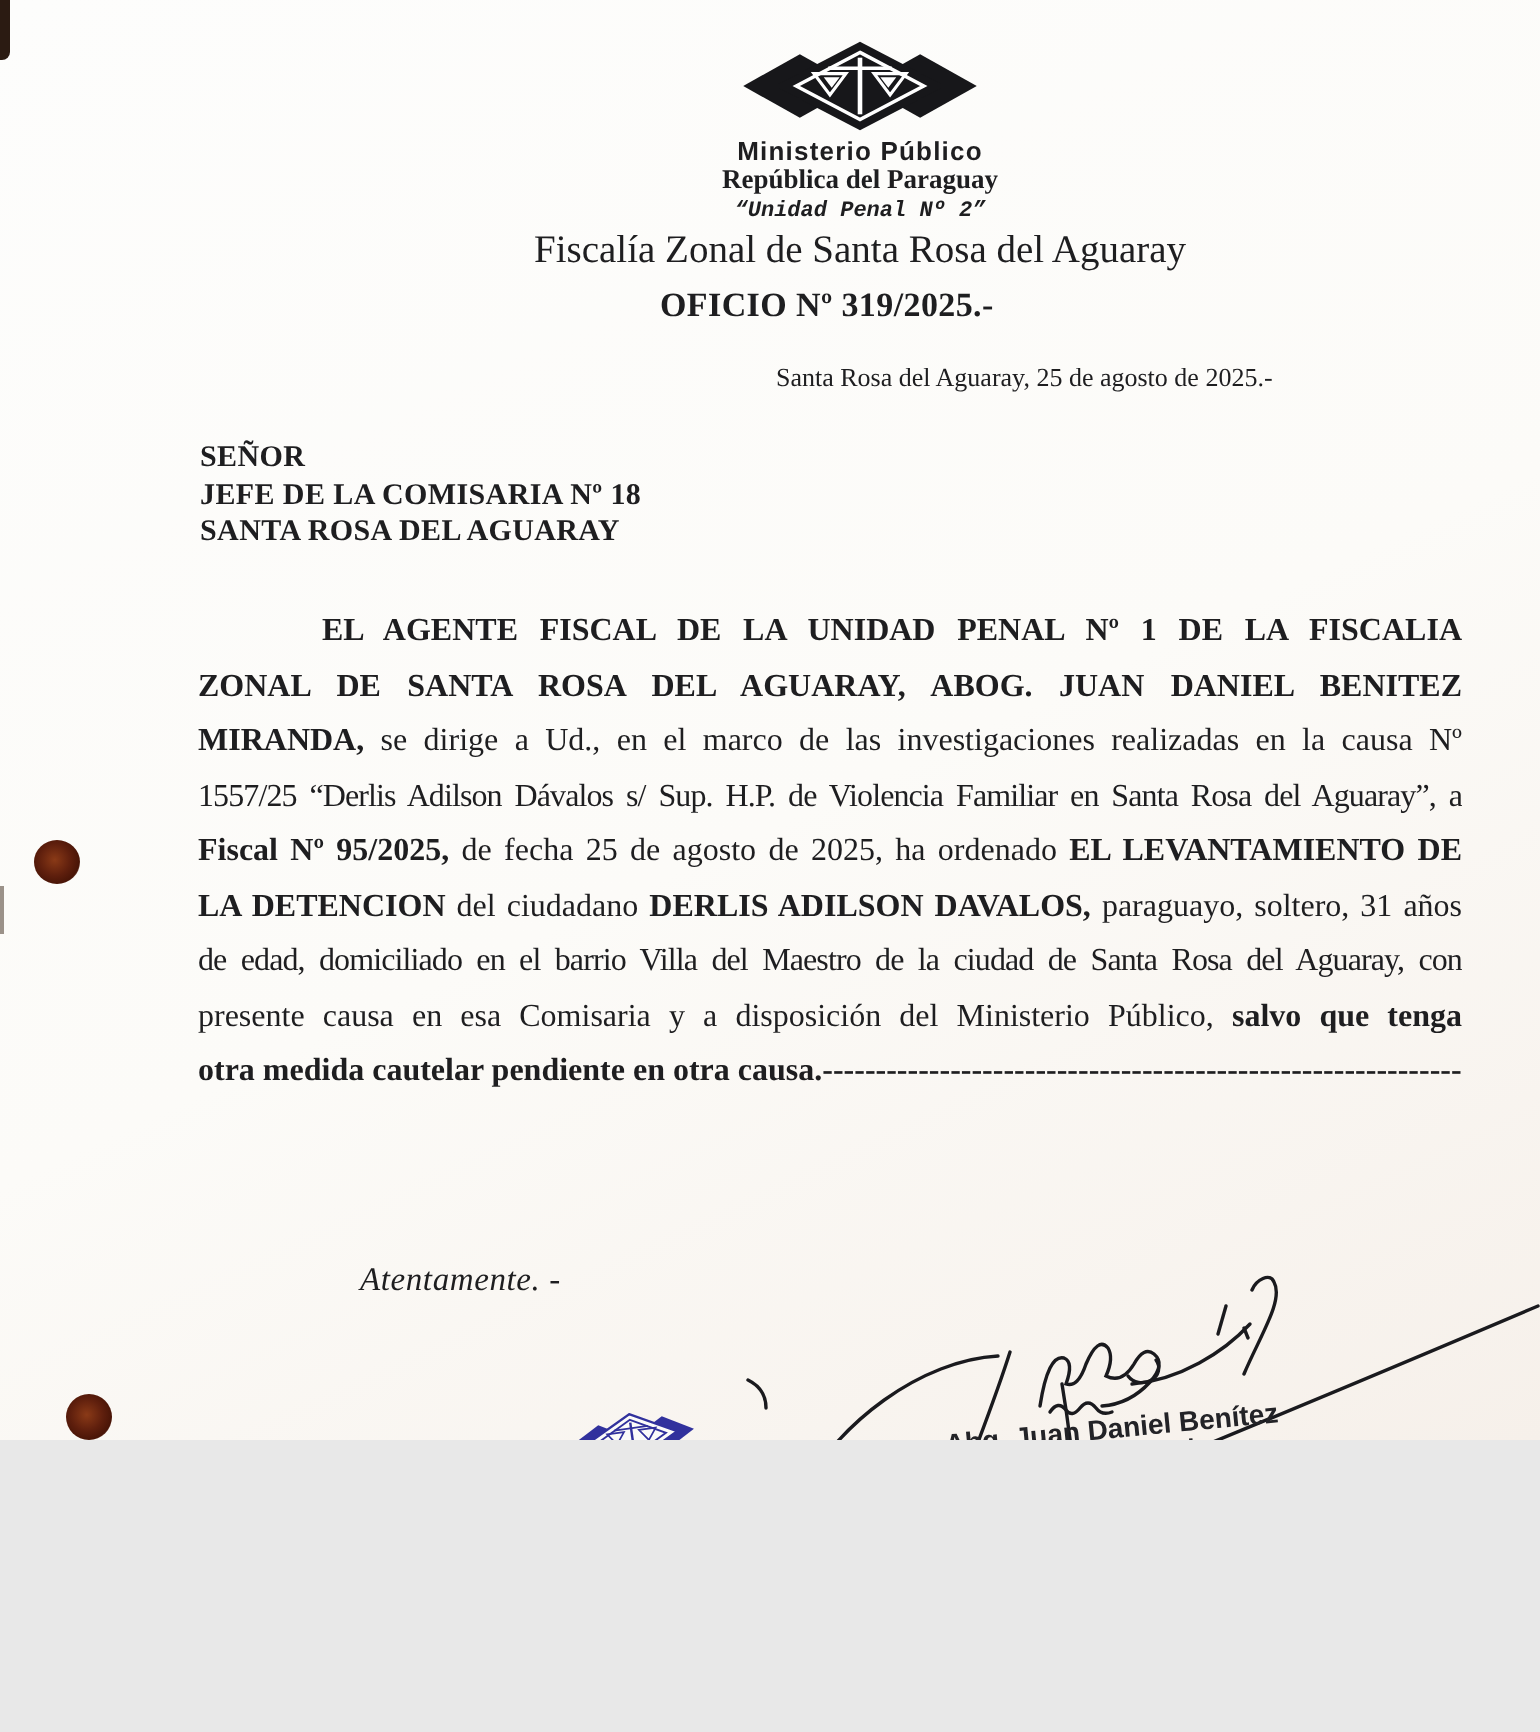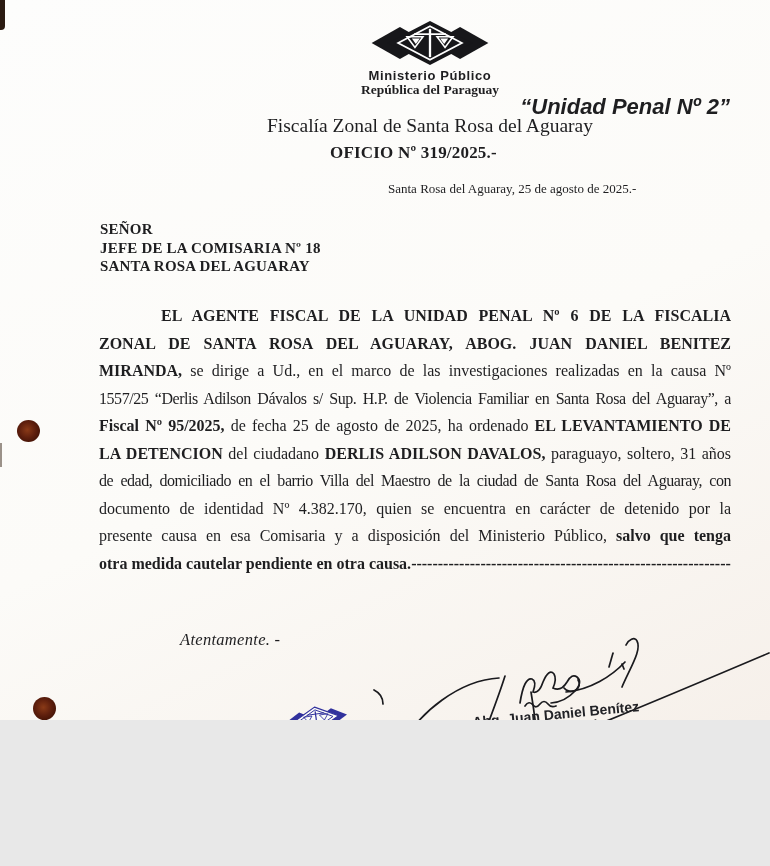--- a/index.html
+++ b/index.html
@@ -14,21 +14,21 @@
   .seal-dot{position:absolute;border-radius:50%;
     background:radial-gradient(circle at 45% 45%, #8a3a17 0%, #5f1f0d 45%, #491507 70%, rgba(73,21,7,.25) 88%, rgba(73,21,7,0) 100%);}
   .dot1{left:17px;top:420px;width:23px;height:22px;}
   .dot2{left:33px;top:697px;width:23px;height:23px;}
 
   
   .letterhead{position:absolute;left:130px;top:20px;width:600px;text-align:center;}
   .emblem{display:block;margin:0 auto;}
   .lh-org{font-family:"Liberation Sans",sans-serif;font-weight:bold;font-size:13px;letter-spacing:.6px;margin-top:3px;line-height:13px;}
   .lh-country{font-weight:bold;font-size:13.5px;line-height:13.5px;margin-top:1px;}
-  .lh-unit{font-family:Liberation Sans, sans-serif;font-style:italic;font-weight:bold;font-size:22px;line-height:17px;margin-top:1px;text-align:right;}
+  .lh-unit{font-family:Liberation Mono, monospace;font-style:italic;font-weight:bold;font-size:11px;line-height:17px;margin-top:1px;}
   .lh-office{font-size:19.5px;line-height:20px;margin-top:1px;}
 
   .oficio{position:absolute;left:330px;top:143px;font-weight:bold;font-size:17px;letter-spacing:.2px;}
   .dateline{position:absolute;left:388px;top:181px;font-size:13px;}
 
   .recipient{position:absolute;left:100px;top:220px;font-weight:bold;font-size:15px;line-height:18.5px;letter-spacing:.2px;}
   .recipient .u{text-decoration:underline;}
 
   
   .bodyblock{position:absolute;left:99px;top:302px;width:632px;font-size:16px;}
@@ -91,28 +91,27 @@
   <div class="oficio">OFICIO Nº 319/2025.-</div>
   <div class="dateline">Santa Rosa del Aguaray, 25 de agosto de 2025.-</div>
 
   <div class="recipient">
     <div>SEÑOR</div>
     <div>JEFE DE LA COMISARIA Nº 18</div>
     <div>SANTA ROSA DEL AGUARAY</div>
   </div>
 
   <div class="bodyblock">
-    <div class="ln indent"><span class="b">EL AGENTE FISCAL DE LA UNIDAD PENAL Nº 6 DE LA FISCALIA</span></div>
+    <div class="ln indent"><span class="b">EL AGENTE FISCAL DE LA UNIDAD PENAL Nº 1 DE LA FISCALIA</span></div>
     <div class="ln"><span class="b">ZONAL DE SANTA ROSA DEL AGUARAY, ABOG. JUAN DANIEL BENITEZ</span></div>
     <div class="ln"><span class="b">MIRANDA,</span><span class="r"> se dirige a Ud., en el marco de las investigaciones realizadas en la causa </span><span class="i">Nº</span></div>
     <div class="ln tight"><span class="i">1557/25 “Derlis Adilson Dávalos s/ Sup. H.P. de Violencia Familiar en Santa Rosa del Aguaray”,</span><span class="r"> a</span></div>
     <div class="ln"><span class="b">Fiscal Nº 95/2025,</span><span class="r"> de fecha 25 de agosto de 2025, ha ordenado </span><span class="b">EL LEVANTAMIENTO DE</span></div>
     <div class="ln"><span class="b">LA DETENCION</span><span class="r"> del ciudadano </span><span class="b">DERLIS ADILSON DAVALOS,</span><span class="i"> paraguayo, soltero, 31 años</span></div>
     <div class="ln tight"><span class="i">de edad, domiciliado en el barrio Villa del Maestro de la ciudad de Santa Rosa del Aguaray, con</span></div>
-    <div class="ln"><span class="i">documento de identidad Nº 4.382.170,</span><span class="r"> quien se encuentra en carácter de detenido por la</span></div>
     <div class="ln"><span class="r">presente causa en esa Comisaria y a disposición del Ministerio Público, </span><span class="b">salvo que tenga</span></div>
     <div class="ln last"><span class="b">otra medida cautelar pendiente en otra causa.</span><span class="b">------------------------------------------------------------</span></div>
   </div>
 
   <div class="closing">Atentamente. -</div>
 
   <svg class="signature" width="770" height="866" viewBox="0 0 770 866">
 
     <path d="M499,678 C462,680 418,710 398,752 C385,780 380,806 394,813 C404,818 416,806 423,788"></path>
 

